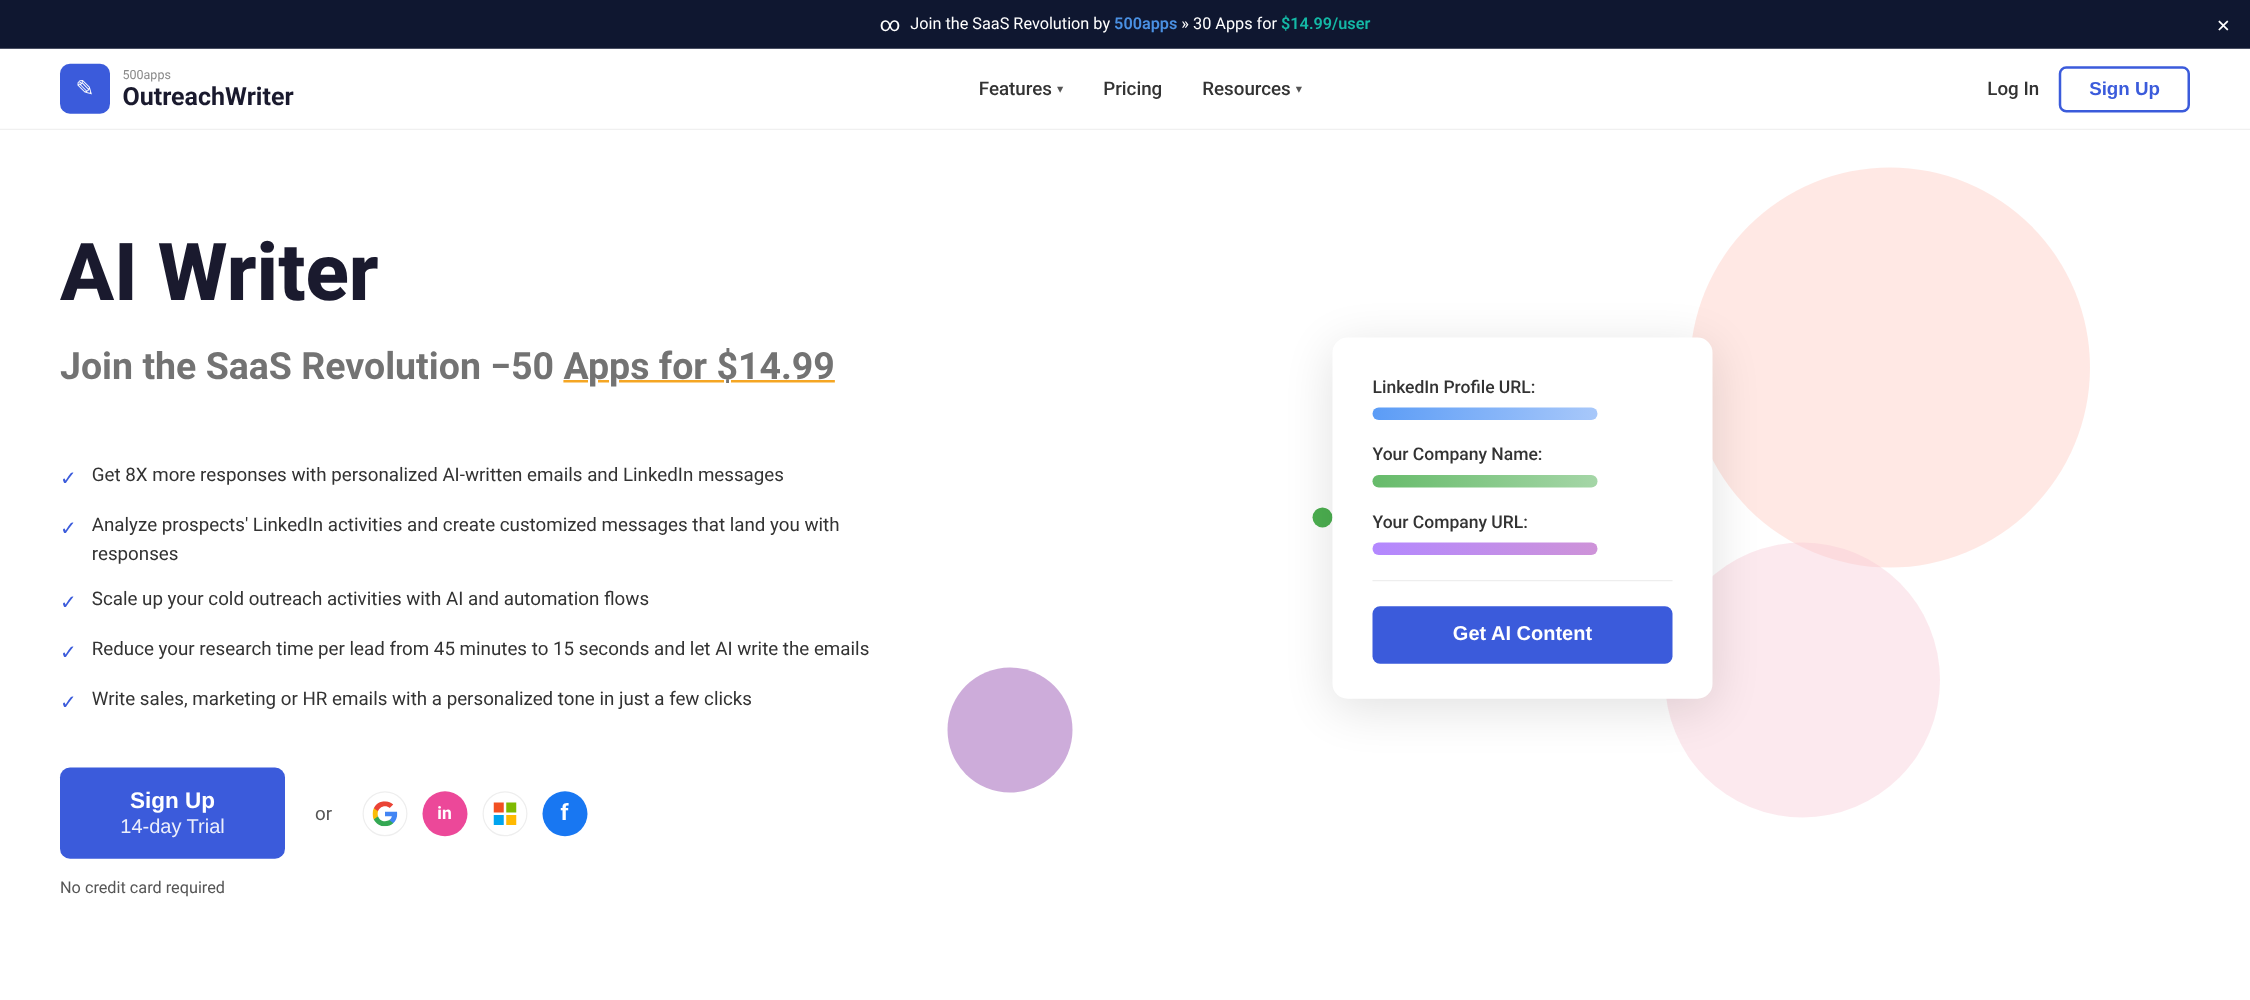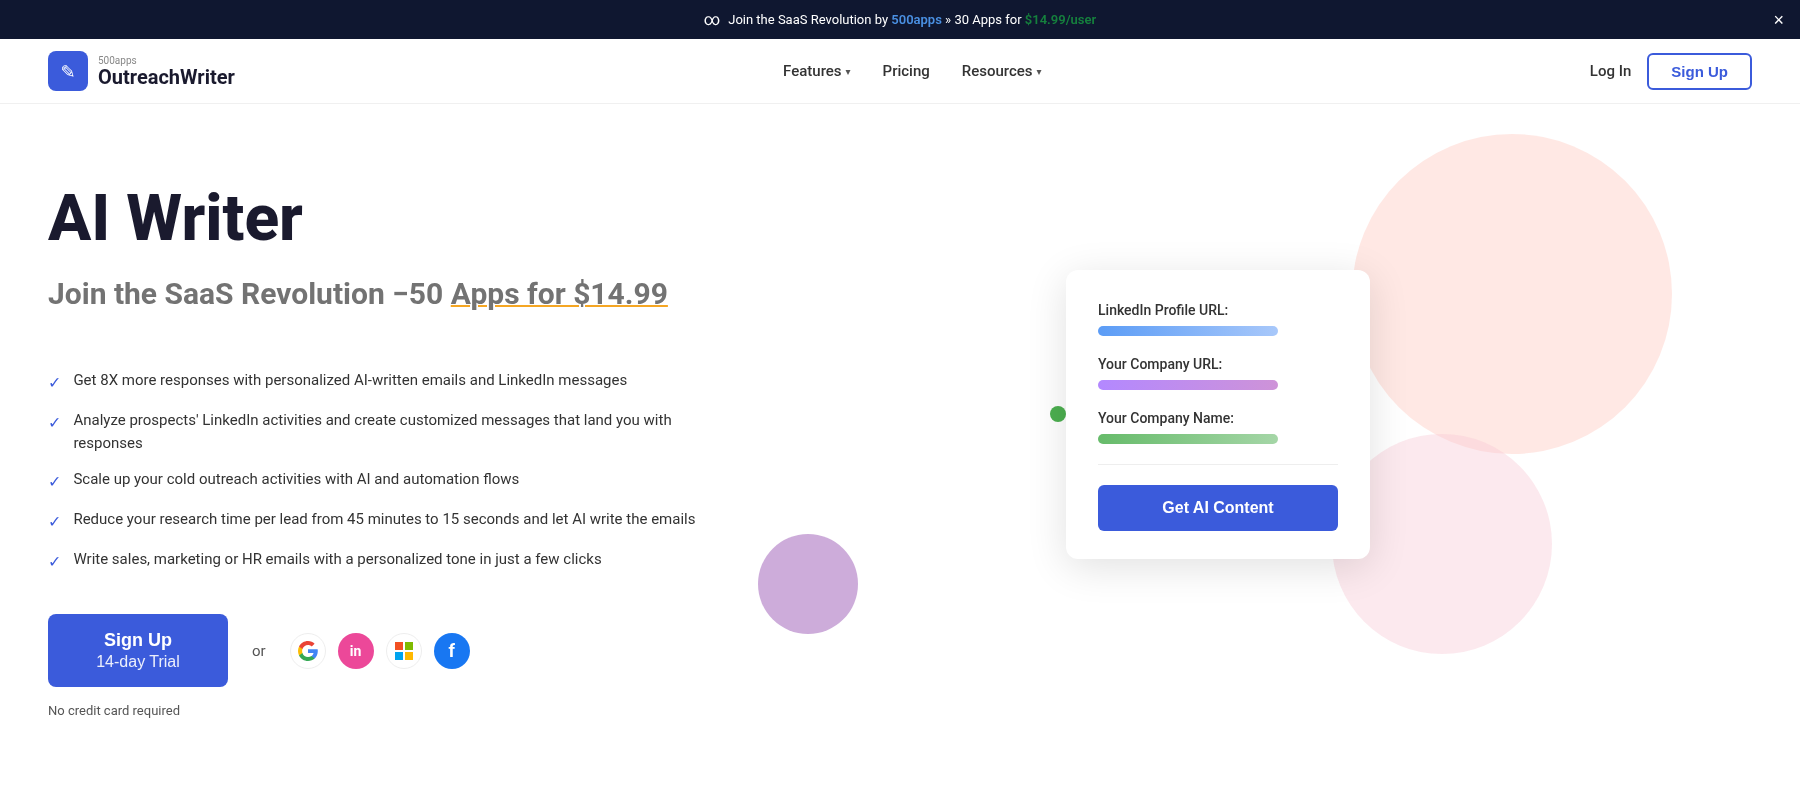--- a/index.html
+++ b/index.html
@@ -12,21 +12,21 @@
       text-align: center;
       padding: 10px 20px;
       font-size: 13px;
       display: flex;
       align-items: center;
       justify-content: center;
       gap: 8px;
       position: relative;
     }
     .top-banner a { color: #4a90e2; text-decoration: none; font-weight: 600; }
-    .top-banner .price { color: #15803d; font-weight: 600; }
+    .top-banner .price { color: #14b8a6; font-weight: 600; }
     .top-banner .close-btn {
       position: absolute;
       right: 16px;
       background: none;
       border: none;
       color: #fff;
       font-size: 18px;
       cursor: pointer;
       line-height: 1;
     }
@@ -475,26 +475,26 @@
     <div class="blob blob-pink"></div>
     <div class="blob blob-purple"></div>
     <div class="blob-green-dot"></div>
 
     <div class="form-card">
       <div class="form-field">
         <label class="form-label">LinkedIn Profile URL:</label>
         <div class="form-input-bar bar-blue"></div>
       </div>
       <div class="form-field">
+        <label class="form-label">Your Company Name:</label>
+        <div class="form-input-bar bar-green"></div>
+      </div>
+      <div class="form-field">
         <label class="form-label">Your Company URL:</label>
         <div class="form-input-bar bar-purple"></div>
-      </div>
-      <div class="form-field">
-        <label class="form-label">Your Company Name:</label>
-        <div class="form-input-bar bar-green"></div>
       </div>
       <div class="form-divider"></div>
       <button class="get-ai-btn">
         <span>Get AI Content</span>
       </button>
     </div>
   </div>
 </section>
 
 </body></html>

